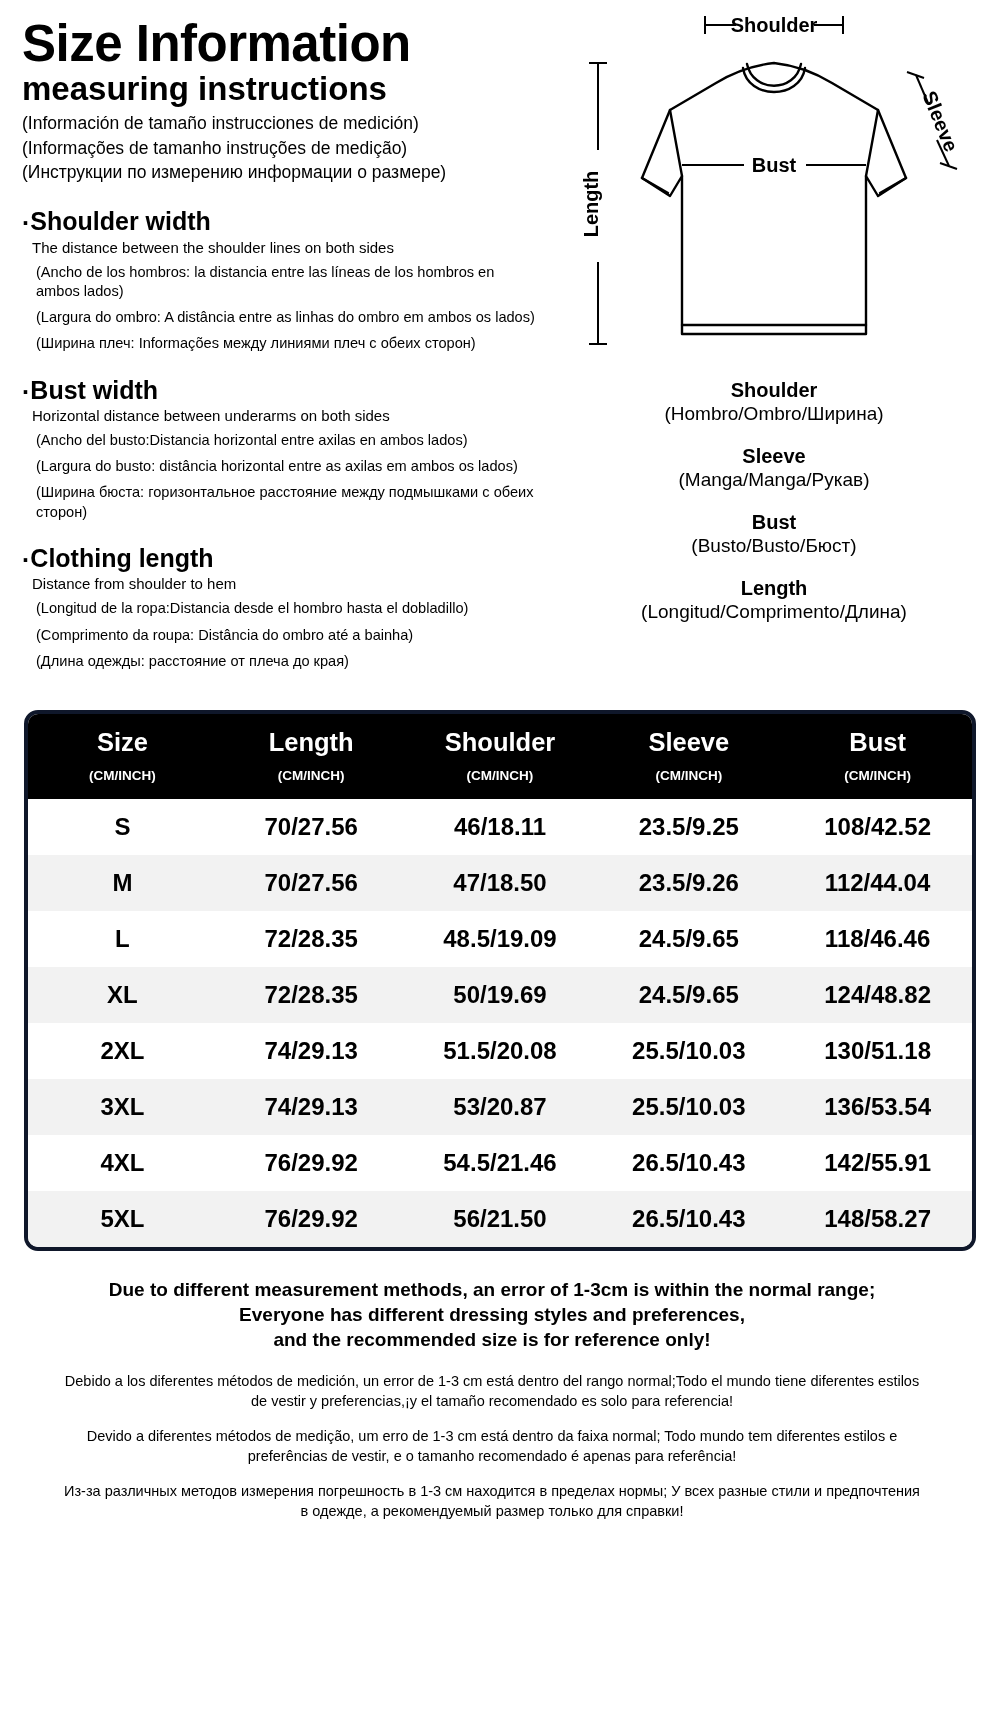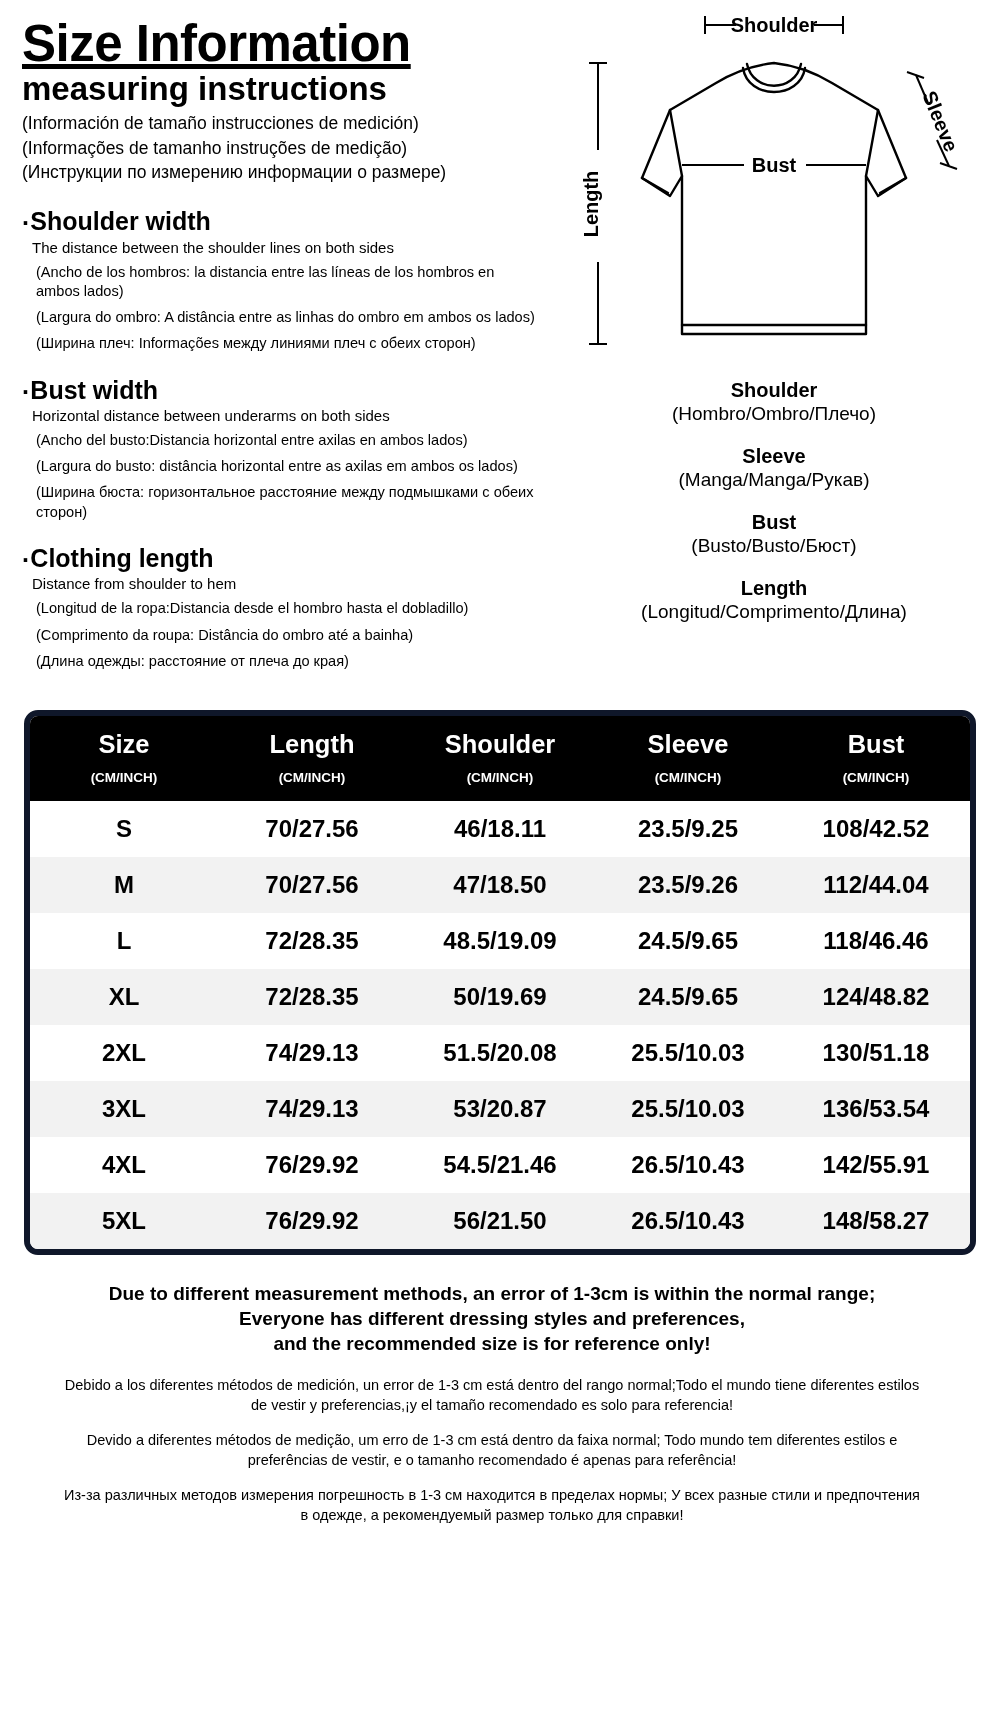--- a/index.html
+++ b/index.html
@@ -34,21 +34,20 @@
     position: relative;
   }
 
   
   .title-main {
     font-size: 51px;
     font-weight: bold;
     line-height: 1.02;
     letter-spacing: -0.5px;
     margin: 0 0 2px 0;
-    text-decoration: underline;
   }
   .title-sub {
     font-size: 33px;
     font-weight: bold;
     line-height: 1.05;
     margin: 0 0 4px 0;
   }
   .title-trans {
     font-size: 17.5px;
     line-height: 1.42;
@@ -105,21 +104,21 @@
     line-height: 1.18;
   }
 
   
   .table-wrap {
     margin: 0 24px;
     width: 952px;
     box-sizing: border-box;
     border-radius: 14px;
     overflow: hidden;
-    border: 6px solid #0f172a;
+    border: 4px solid #0f172a;
     background: #ffffff;
   }
   table.size-table {
     width: 100%;
     border-collapse: collapse;
     table-layout: fixed;
   }
   table.size-table th,
   table.size-table td {
     text-align: center;
@@ -264,21 +263,21 @@
           <line x1="368" y1="75" x2="380" y2="103"></line>
           <line x1="389" y1="140" x2="401" y2="166"></line>
         </g>
         <text x="386" y="124" text-anchor="middle" font-family="Liberation Sans, sans-serif" font-size="20" font-weight="bold" fill="#000" transform="rotate(68 386 124)">Sleeve</text>
       </svg>
     </div>
 
     <div class="legend">
       <div class="legend-item">
         <div class="legend-en">Shoulder</div>
-        <div class="legend-tr">(Hombro/Ombro/Плечо)</div>
+        <div class="legend-tr">(Hombro/Ombro/Ширина)</div>
       </div>
       <div class="legend-item">
         <div class="legend-en">Sleeve</div>
         <div class="legend-tr">(Manga/Manga/Рукав)</div>
       </div>
       <div class="legend-item">
         <div class="legend-en">Bust</div>
         <div class="legend-tr">(Busto/Busto/Бюст)</div>
       </div>
       <div class="legend-item">

